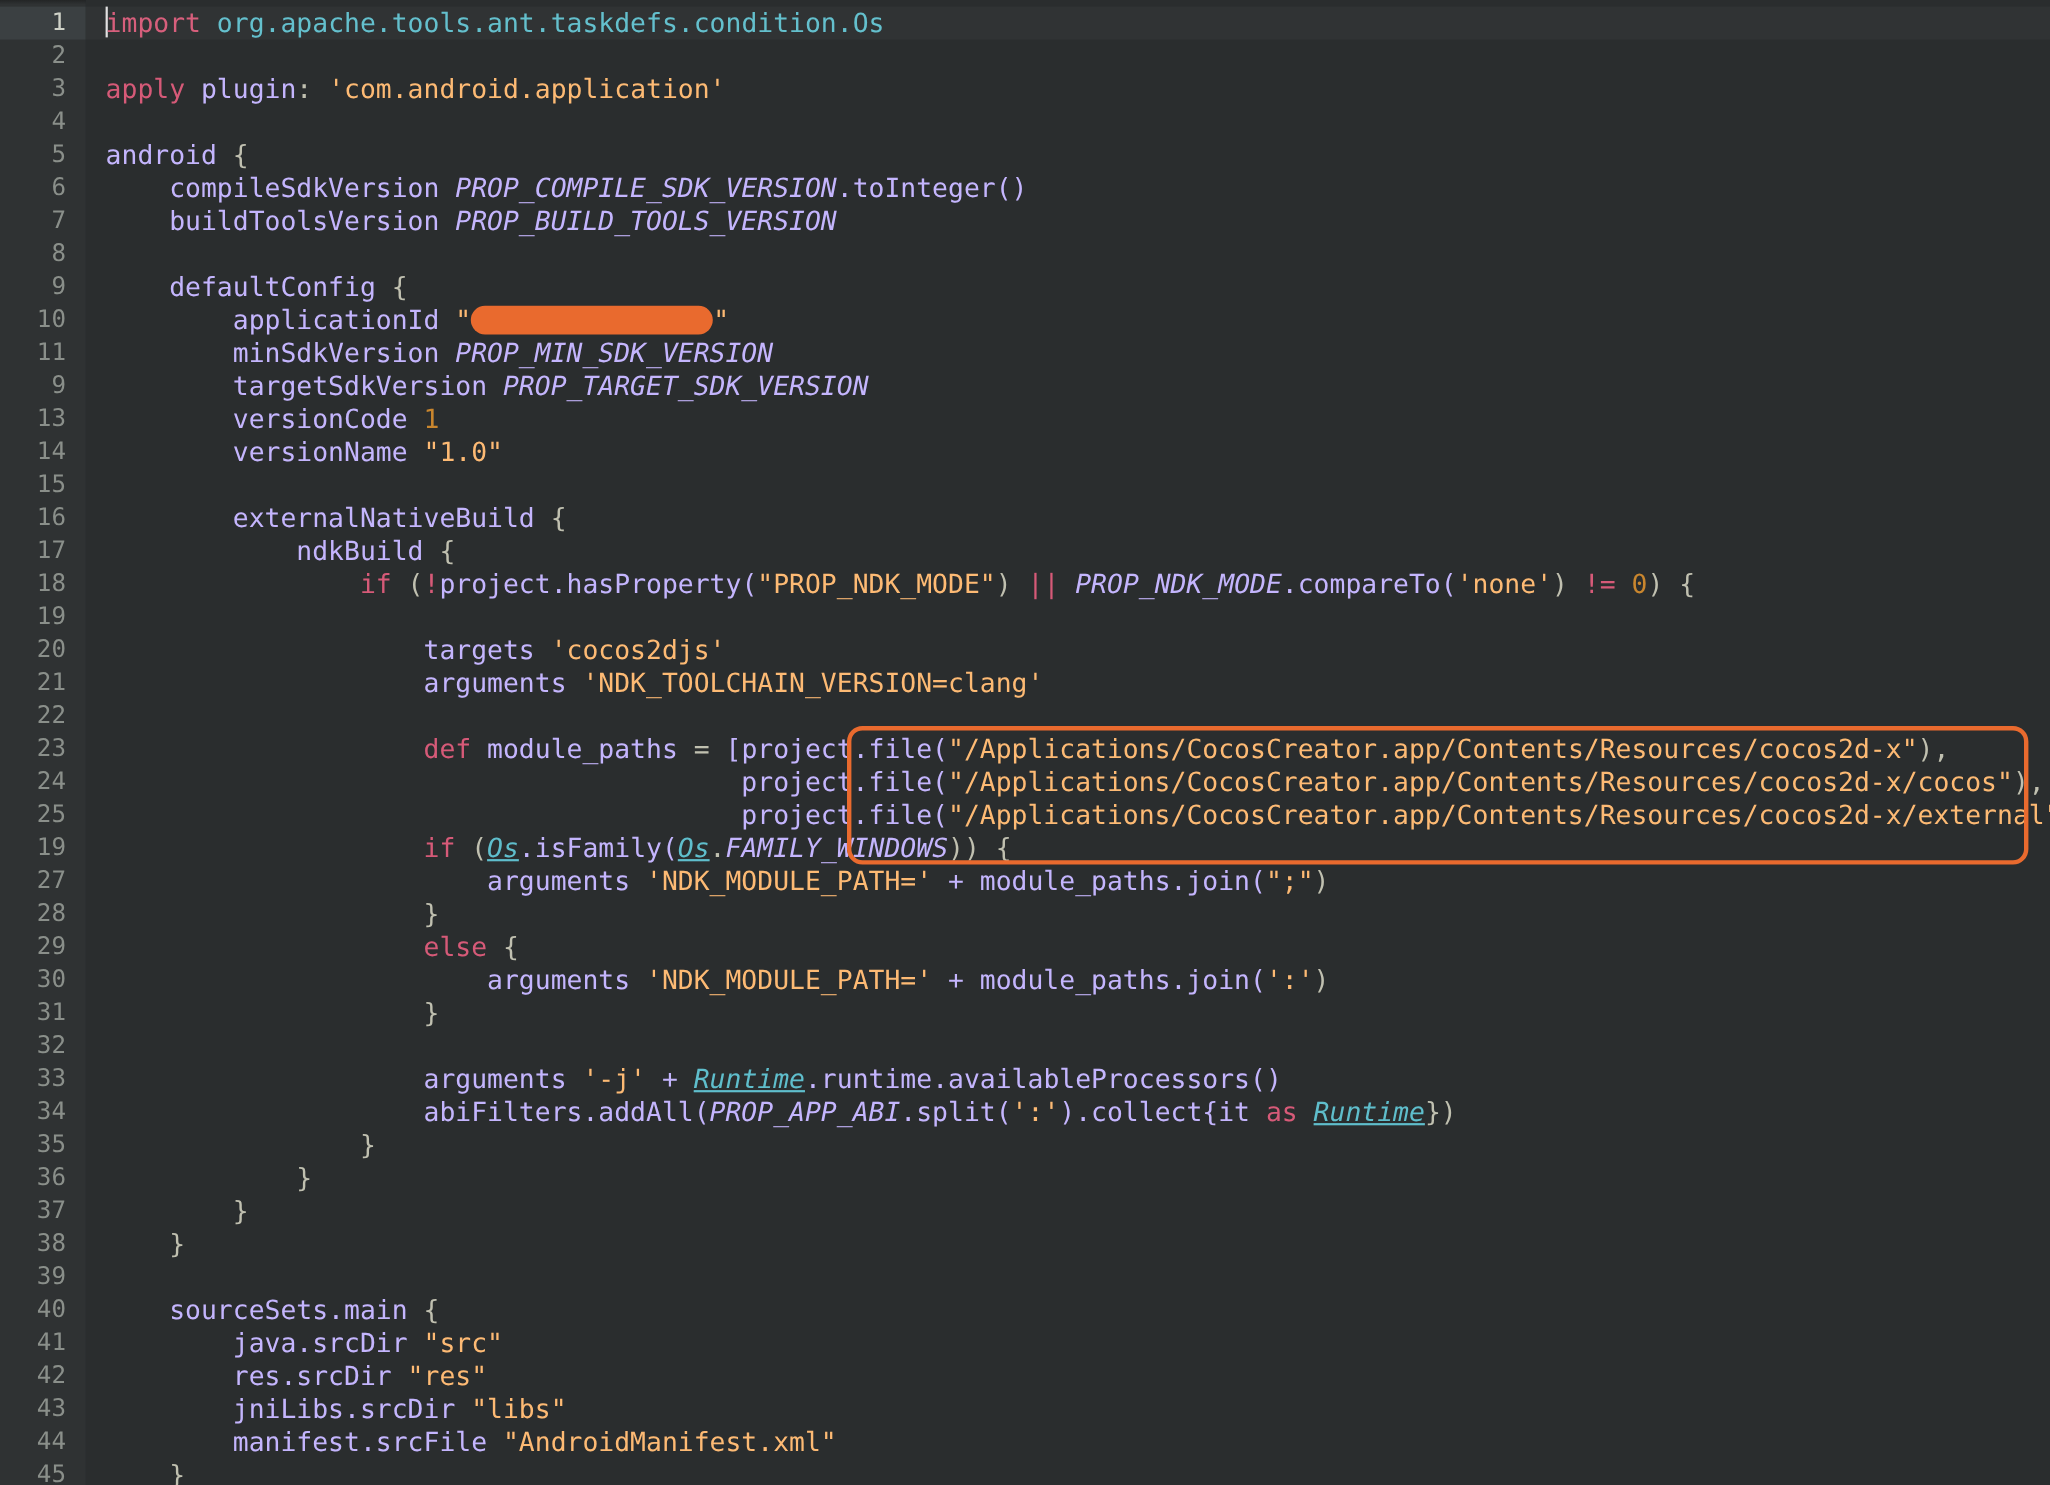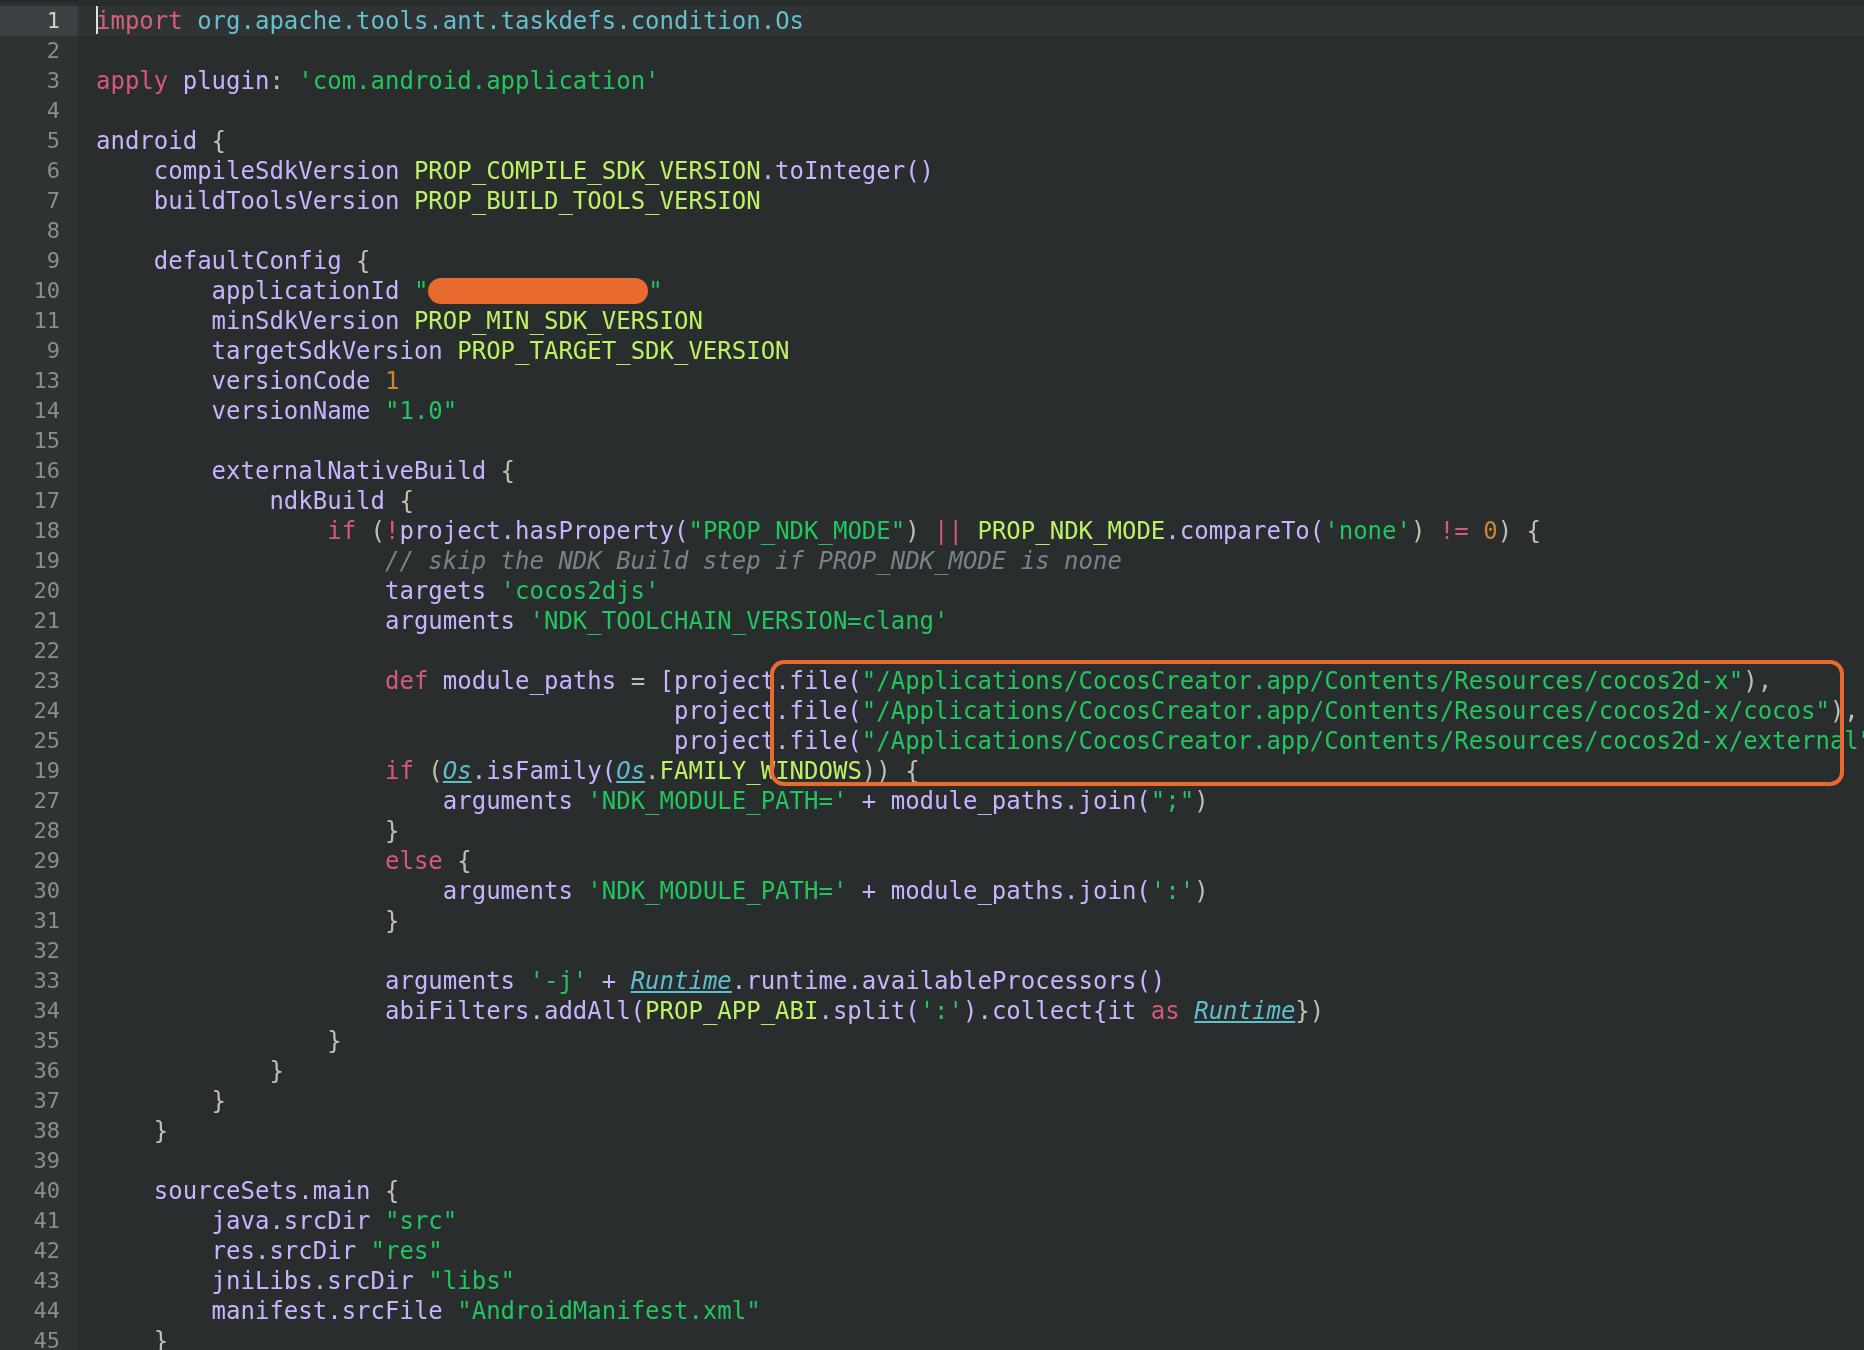--- a/index.html
+++ b/index.html
@@ -62,22 +62,22 @@
     top: 6px;
     width: 2px;
     height: 28px;
     background: #e0e0e0;
   }
   
   .kw   { color: #d65a78; }      
   .type { color: #5fbecc; font-style: italic; text-decoration: underline; } 
   .ns   { color: #5fbecc; }
   .id   { color: #c4b5fd; }      
-  .prop { color: #bef264; }      
-  .str  { color: #22c55e; }      
+  .prop { color: #c4b5fd; font-style: italic; }      
+  .str  { color: #fdba74; }      
   .num  { color: #c9862e; }      
   .punct{ color: #c0c0b0; }
   .op   { color: #d65a78; }      
   .cmt  { color: #7a8288; font-style: italic; }
 
   .highlight-box {
     position: absolute;
     border: 4px solid #e96a2e;
     border-radius: 14px;
     pointer-events: none;
@@ -162,21 +162,21 @@
       <div class="line"><span>    </span><span class="id">defaultConfig </span><span class="punct">{</span></div>
       <div class="line"><span>        </span><span class="id">applicationId </span><span class="str">"</span><span class="redact"></span><span class="str">"</span></div>
       <div class="line"><span>        </span><span class="id">minSdkVersion </span><span class="prop">PROP_MIN_SDK_VERSION</span></div>
       <div class="line"><span>        </span><span class="id">targetSdkVersion </span><span class="prop">PROP_TARGET_SDK_VERSION</span></div>
       <div class="line"><span>        </span><span class="id">versionCode </span><span class="num">1</span></div>
       <div class="line"><span>        </span><span class="id">versionName </span><span class="str">"1.0"</span></div>
       <div class="line"></div>
       <div class="line"><span>        </span><span class="id">externalNativeBuild </span><span class="punct">{</span></div>
       <div class="line"><span>            </span><span class="id">ndkBuild </span><span class="punct">{</span></div>
       <div class="line"><span>                </span><span class="kw">if </span><span class="punct">(</span><span class="op">!</span><span class="id">project.hasProperty(</span><span class="str">"PROP_NDK_MODE"</span><span class="punct">) </span><span class="op">|| </span><span class="prop">PROP_NDK_MODE</span><span class="id">.compareTo(</span><span class="str">'none'</span><span class="punct">) </span><span class="op">!= </span><span class="num">0</span><span class="punct">) {</span></div>
-      <div class="line"><span>                    </span><span class="cmt">// skip the NDK Build step if PROP_NDK_MODE is none</span></div>
+      <div class="line"><span>                    </span></div>
       <div class="line"><span>                    </span><span class="id">targets </span><span class="str">'cocos2djs'</span></div>
       <div class="line"><span>                    </span><span class="id">arguments </span><span class="str">'NDK_TOOLCHAIN_VERSION=clang'</span></div>
       <div class="line"></div>
       <div class="line"><span>                    </span><span class="kw">def </span><span class="id">module_paths </span><span class="punct">= </span><span class="id">[project.file(</span><span class="str">"/Applications/CocosCreator.app/Contents/Resources/cocos2d-x"</span><span class="punct">),</span></div>
       <div class="line"><span>                                        </span><span class="id">project.file(</span><span class="str">"/Applications/CocosCreator.app/Contents/Resources/cocos2d-x/cocos"</span><span class="punct">),</span></div>
       <div class="line"><span>                                        </span><span class="id">project.file(</span><span class="str">"/Applications/CocosCreator.app/Contents/Resources/cocos2d-x/external"</span></div>
       <div class="line"><span>                    </span><span class="kw">if </span><span class="punct">(</span><span class="type">Os</span><span class="id">.isFamily(</span><span class="type">Os</span><span class="punct">.</span><span class="prop">FAMILY_WINDOWS</span><span class="punct">)) {</span></div>
       <div class="line"><span>                        </span><span class="id">arguments </span><span class="str">'NDK_MODULE_PATH='</span><span class="id"> + module_paths.join(</span><span class="str">";"</span><span class="punct">)</span></div>
       <div class="line"><span>                    </span><span class="punct">}</span></div>
       <div class="line"><span>                    </span><span class="kw">else </span><span class="punct">{</span></div>

